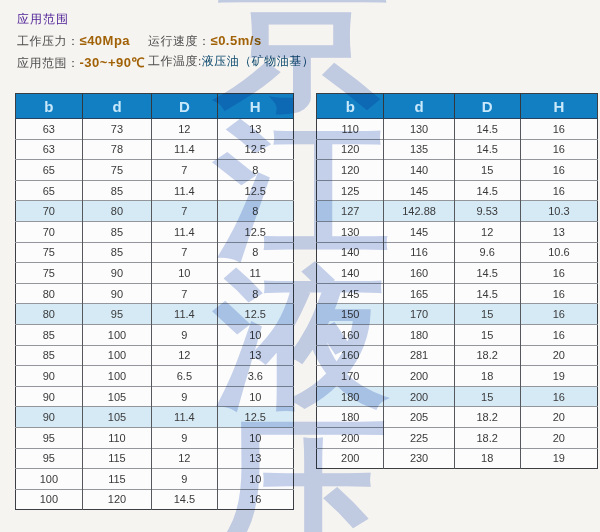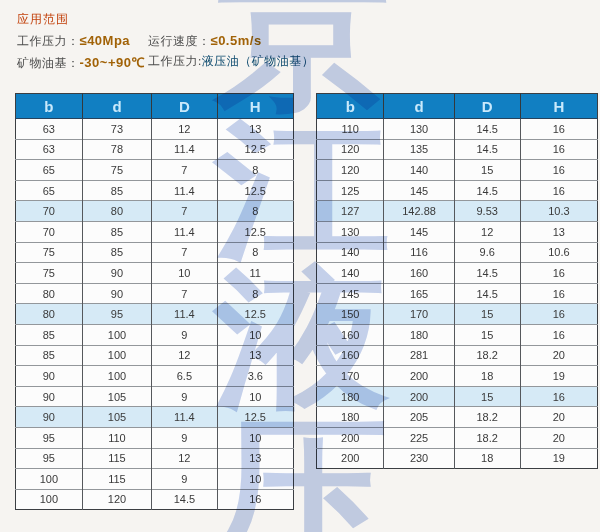--- a/index.html
+++ b/index.html
@@ -3,21 +3,21 @@
 <meta charset="utf-8">
 <style>
   html,body{margin:0;padding:0;}
   .page{
     position:relative;width:600px;height:532px;overflow:hidden;
     background:var(--page-bg,#f6f4f1);
     font-family:"Liberation Sans",sans-serif;
   }
   
   .info-title{
-    position:absolute;left:17px;top:11px;font-size:12px;color:#c2410c;
+    position:absolute;left:17px;top:11px;font-size:12px;color:#4c1d95;
     font-family:"Liberation Serif",serif;letter-spacing:1px;
   }
   .info-item{
     position:absolute;font-size:12px;color:#4b4b4b;white-space:nowrap;
     font-family:"Liberation Serif",serif;letter-spacing:0.5px;
   }
   .info-item .val{
     font-family:"Liberation Sans",sans-serif;font-weight:bold;color:#a16207;
     font-size:13px;
   }
@@ -74,24 +74,24 @@
 
   <div class="info-title">应用范围</div>
 
   <span class="info-item pos-a">
     <span class="lbl">工作压力：</span><span class="val">≤40Mpa</span>
   </span>
   <span class="info-item pos-b">
     <span class="lbl">运行速度：</span><span class="val">≤0.5m/s</span>
   </span>
   <span class="info-item pos-c">
-    <span class="lbl">矿物油基：</span><span class="val">-30~+90℃</span>
+    <span class="lbl">应用范围：</span><span class="val">-30~+90℃</span>
   </span>
   <span class="info-item plain pos-d">
-    <span class="lbl">工作压力:</span><span class="val">液压油（矿物油基）</span>
+    <span class="lbl">工作温度:</span><span class="val">液压油（矿物油基）</span>
   </span>
 
   <table class="dim" id="t-left">
     <colgroup>
         <col>
         <col>
         <col>
         <col>
       </colgroup>
     <thead>

